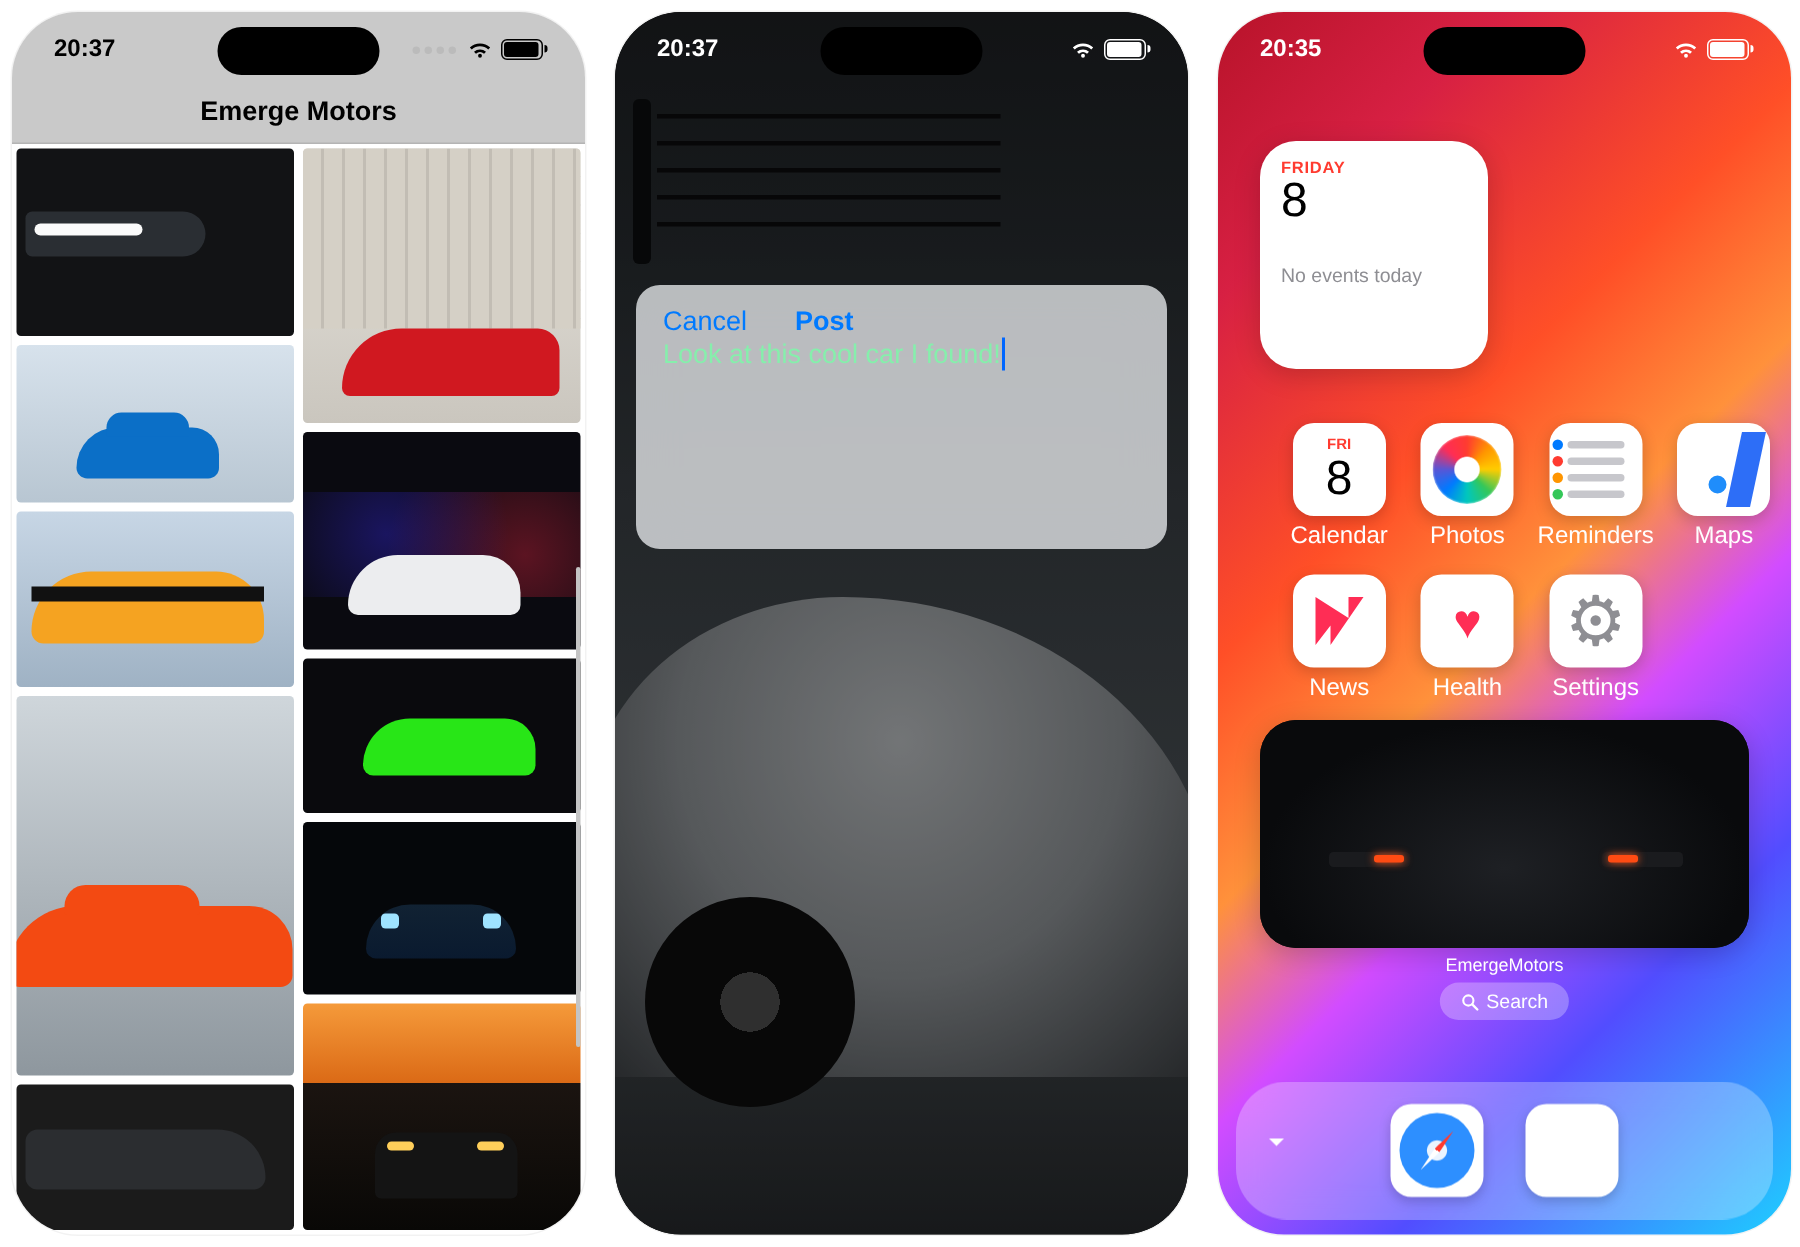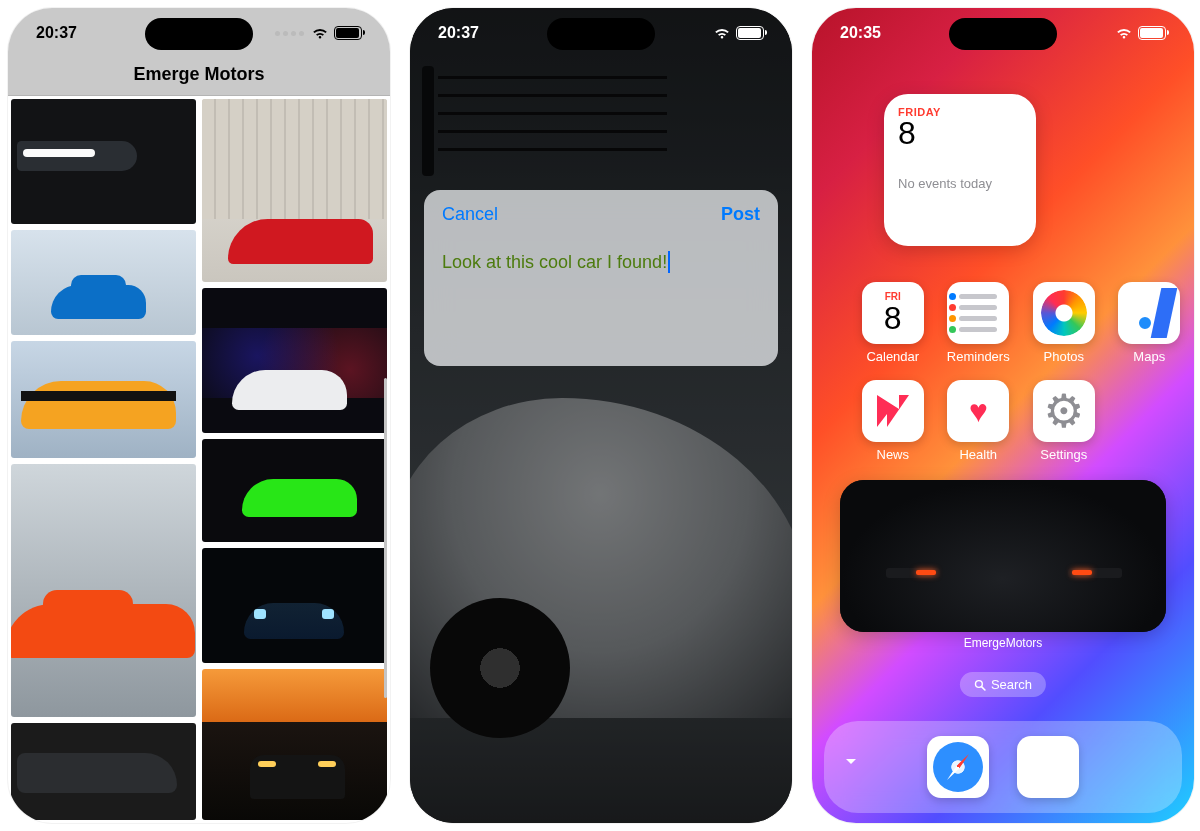--- a/index.html
+++ b/index.html
@@ -130,45 +130,45 @@
   .p2 .bg-top{position:absolute;top:58px;left:0;width:100%;height:120px;}
   .p2 .bg-top::before{content:"";position:absolute;top:0;left:12px;width:12px;height:110px;background:#0d0f10;border-radius:4px;}
   .p2 .bg-top::after{content:"";position:absolute;top:10px;left:28px;width:60%;height:3px;background:#0c0d0e;box-shadow:0 18px #0c0d0e,0 36px #0c0d0e,0 54px #0c0d0e,0 72px #0c0d0e;}
   .p2 .sheet{
     position:absolute;top:182px;left:14px;right:14px;height:176px;
     background:rgba(231,233,236,0.78);
     backdrop-filter:blur(16px);
     border-radius:16px;
     padding:14px 18px;
   }
-  .p2 .sheet-row{display:flex;justify-content:space-between;align-items:center;font-size:18px;color:#007aff;font-weight:400;}
+  .p2 .sheet-row{display:flex;align-items:center;font-size:18px;color:#007aff;font-weight:400;gap:32px;}
   .p2 .sheet-row .post{font-weight:700;}
-  .p2 .compose{margin-top:26px;font-size:18px;color:#4d7c0f;position:relative;display:inline-block;}
+  .p2 .compose{font-size:18px;color:#86efac;position:relative;display:inline-block;}
   .p2 .cursor{display:inline-block;width:2px;height:22px;background:#0066ff;vertical-align:-5px;margin-left:1px;}
 
   
   .p3{
     background:linear-gradient(135deg,#b8132a 0%,#d72043 16%,#ff4f27 36%,#ff913b 50%,#d24cff 62%,#524dff 78%,#1ecfff 100%);
   }
   .p3 .statusbar{color:#fff;}
   .widgets{position:absolute;top:86px;left:28px;right:28px;display:flex;gap:22px;}
-  .widget{width:152px;height:152px;border-radius:24px;background:#fff;position:relative;overflow:hidden;box-shadow:0 4px 18px rgba(0,0,0,.18);margin-left:44px;}
+  .widget{width:152px;height:152px;border-radius:24px;background:#fff;position:relative;overflow:hidden;box-shadow:0 4px 18px rgba(0,0,0,.18);}
   .widget.maps{background:linear-gradient(160deg,#4da8e6 0%,#7dc8f0 45%,#edebc6 55%,#c0db9d 100%);}
   .maps .land{position:absolute;top:8px;left:36px;width:66px;height:96px;background:#b9d77e;border-radius:30% 50% 60% 40%/40% 40% 60% 50%;transform:rotate(-8deg);}
   .maps .pin{position:absolute;top:118px;left:88px;font-size:12px;color:#000;}
   .maps .pin::before{content:"";display:inline-block;width:8px;height:8px;border:2px solid #000;border-radius:50%;margin-right:3px;vertical-align:-1px;}
   .calwid{padding:12px 14px;}
   .calwid .day{font-size:11px;font-weight:600;color:#ff3b30;letter-spacing:.5px;}
   .calwid .num{font-size:32px;font-weight:400;color:#000;margin-top:-3px;}
   .calwid .ev{font-size:13px;color:#8e8e93;margin-top:24px;}
 
   .app-grid{position:absolute;top:274px;left:20px;right:20px;display:grid;grid-template-columns:repeat(4,1fr);gap-row:18px;row-gap:16px;justify-items:center;}
   .app{width:65px;display:flex;flex-direction:column;align-items:center;gap:5px;padding-left:36px;}
   .app .ic{width:62px;height:62px;border-radius:14px;background:#fff;display:flex;align-items:center;justify-content:center;position:relative;overflow:hidden;box-shadow:0 3px 10px rgba(0,0,0,.18);}
-  .app .lb{color:#fff;font-size:13px;}
+  .app .lb{color:#fff;font-size:16px;}
   
   .ic-cal{flex-direction:column;}
   .ic-cal .d{font-size:10px;font-weight:600;color:#ff3b30;line-height:1;}
   .ic-cal .n{font-size:32px;font-weight:300;color:#000;line-height:1;}
   .ic-photos{position:relative;}
   .ic-photos::before{content:"";position:absolute;width:46px;height:46px;border-radius:50%;
     background:conic-gradient(#ff3b30,#ff9500,#ffcc00,#34c759,#00c7be,#007aff,#5856d6,#ff2d55,#ff3b30);
     -webkit-mask:radial-gradient(circle,transparent 8px,#000 9px);mask:radial-gradient(circle,transparent 8px,#000 9px);
     filter:blur(.6px);
   }
@@ -196,21 +196,21 @@
   }
   .em-widget .car-rear{position:absolute;inset:0;background:radial-gradient(ellipse at 50% 65%,#1e2024 0%,#090a0c 70%);}
   .em-widget .tail{position:absolute;top:88px;width:54px;height:10px;background:#1a1b1e;border-radius:3px;}
   .em-widget .tail.l{left:46px;}
   .em-widget .tail.r{right:44px;}
   .em-widget .tail.l::after{content:"";position:absolute;top:2px;left:30px;width:20px;height:5px;background:#ff4b13;border-radius:2px;box-shadow:0 0 6px #ff5b22;}
   .em-widget .tail.r::after{content:"";position:absolute;top:2px;right:30px;width:20px;height:5px;background:#ff4b13;border-radius:2px;box-shadow:0 0 6px #ff5b22;}
   .em-label{position:absolute;top:628px;left:0;right:0;text-align:center;color:#fff;font-size:12px;}
 
   .search-pill{
-    position:absolute;top:664px;left:50%;transform:translateX(-50%);
+    position:absolute;top:647px;left:50%;transform:translateX(-50%);
     background:rgba(255,255,255,.28);color:#fff;
     padding:5px 14px;border-radius:20px;font-size:13px;display:flex;align-items:center;gap:5px;
   }
 
   .dock{
     position:absolute;bottom:10px;left:12px;right:12px;height:92px;
     background:rgba(255,255,255,.28);border-radius:34px;
     display:flex;align-items:center;justify-content:center;gap:28px;
     backdrop-filter:blur(10px);
   }
@@ -342,31 +342,31 @@
 
   <div class="app-grid">
     <div class="app">
       <div class="ic ic-cal">
         <span class="d">FRI</span>
         <span class="n">8</span>
       </div>
       <div class="lb">Calendar</div>
     </div>
     <div class="app">
+      <div class="ic ic-photos"></div>
+      <div class="lb">Photos</div>
+    </div>
+    <div class="app">
       <div class="ic ic-rem">
           <span class="r1"></span>
           <span class="r2"></span>
           <span class="r3"></span>
           <span class="r4"></span>
         </div>
       <div class="lb">Reminders</div>
-    </div>
-    <div class="app">
-      <div class="ic ic-photos"></div>
-      <div class="lb">Photos</div>
     </div>
     <div class="app">
       <div class="ic ic-maps">
           <div class="arrow"></div>
         </div>
       <div class="lb">Maps</div>
     </div>
     <div class="app">
       <div class="ic ic-news">
           <svg width="40" height="40" viewBox="0 0 40 40">

